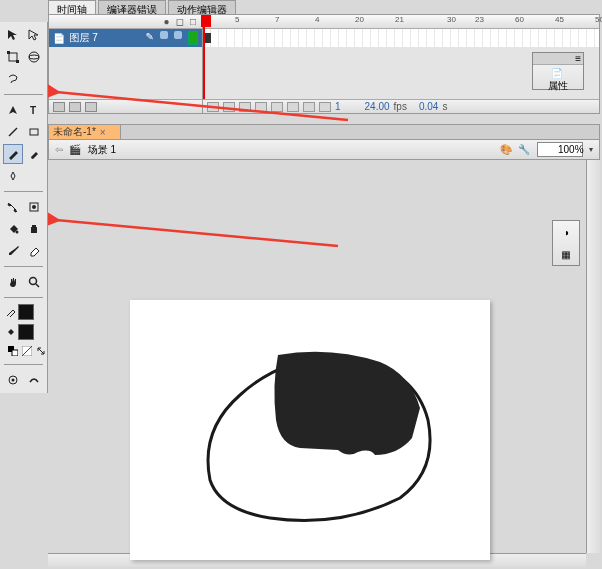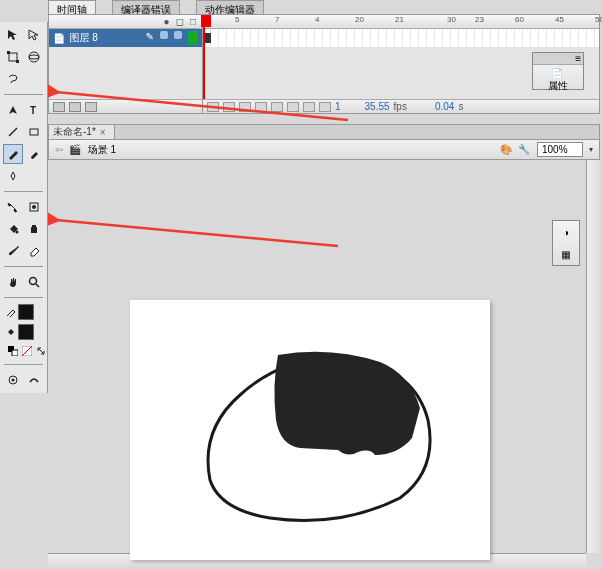--- a/index.html
+++ b/index.html
@@ -8,21 +8,21 @@
 
 .tool-palette { position: absolute; left: 0; top: 22px; width: 48px; background: #e8e8e8; border-right: 1px solid #999; padding: 2px; }
 .tool-row { display: flex; }
 .tool-btn { width: 20px; height: 20px; margin: 1px; display: flex; align-items: center; justify-content: center; border: 1px solid transparent; cursor: pointer; }
 .tool-btn.sel { background: #c8d8ea; border: 1px solid #6a8ab2; }
 .divider { height: 1px; background: #999; margin: 4px 2px; }
 .swatch { width: 16px; height: 16px; border: 1px solid #666; background: #111; }
 .swatch-row { display:flex; align-items:center; gap:2px; padding:2px 4px;}
 
 
-.tabs { position: absolute; left: 48px; top: 0; display:flex; gap:16px; }
+.tabs { position: absolute; left: 48px; top: 0; display:flex; gap:2px; }
 .tab { font-size:10px; padding: 2px 8px; background:#ccc; border:1px solid #999; border-bottom:none; }
 .tab.active { background:#eee; }
 
 
 .timeline { position: absolute; left: 48px; top: 14px; right: 2px; height: 100px; background: #e4e4e4; border: 1px solid #999; }
 .layer-panel { position: absolute; left: 0; top: 0; width: 154px; height: 100%; border-right: 1px solid #999; }
 .layer-header { height: 14px; background: linear-gradient(#fafafa,#dedede); border-bottom: 1px solid #aaa; display:flex; justify-content:flex-end; align-items:center; gap:6px; padding-right:6px; font-size:9px; color:#555; }
 .layer-row { height: 18px; background: #3b6ea5; color: #fff; display: flex; align-items: center; padding: 0 4px; gap:4px; font-size:10px; }
 .layer-row .dots { margin-left:auto; display:flex; gap:6px; }
 .layer-row .dot { width:8px; height:8px; border-radius:2px; background:#9fc1e3; }
@@ -40,27 +40,27 @@
 .frame-status { position:absolute; bottom:0; left:0; right:0; height:14px; background:linear-gradient(#f2f2f2,#ddd); border-top:1px solid #aaa; display:flex; align-items:center; gap:4px; padding-left:4px; font-size:9px; color:#555;}
 .fs-btn { width:12px; height:10px; background:#d8d8d8; border:1px solid #999; }
 
 
 .props-panel { position:absolute; right:18px; top:52px; width:52px; height:38px; background:linear-gradient(#f6f6f6,#e2e2e2); border:1px solid #888; font-size:9px; text-align:center; }
 .props-panel .hdr { height:12px; background:#d2d2d2; border-bottom:1px solid #aaa; display:flex; justify-content:flex-end; padding-right:2px;}
 .props-panel .body { padding-top:3px; }
 
 
 .doc-bar { position:absolute; left:48px; top:124px; right:2px; height:16px; background:#cfcfcf; border:1px solid #999; display:flex; align-items:center;}
-.doc-tab { height:100%; background:#e5e5e5; border-right:1px solid #999; padding:0 8px 0 4px; display:flex; align-items:center; gap:4px; font-size:10px; color:#333;}
+.doc-tab { height:100%; background:#fdba74; border-right:1px solid #999; padding:0 14px 0 4px; display:flex; align-items:center; gap:4px; font-size:10px; color:#333;}
 .doc-tab .x { color:#666; }
 
 
 .scene-bar { position:absolute; left:48px; top:140px; right:2px; height:20px; background:linear-gradient(#f2f2f2,#dcdcdc); border:1px solid #999; border-top:none; display:flex; align-items:center; padding:0 6px; gap:6px;}
 .scene-bar .spacer { flex:1; }
-.zoom-input { width:46px; height:15px; background:#fff; border:1px solid #888; font-size:10px; padding:0 4px; text-align:left; display:flex; align-items:center;}
+.zoom-input { width:46px; height:15px; background:#fff; border:1px solid #888; font-size:10px; padding:0 20px; text-align:left; display:flex; align-items:center;}
 .chev { font-size:8px; color:#444; }
 
 
 .canvas-area { position:absolute; left:48px; top:160px; right:2px; bottom:2px; background:#d9d9d9; overflow:hidden; }
 .scroll-v { position:absolute; right:0; top:0; width:14px; bottom:14px; background:linear-gradient(90deg,#eee,#ddd); border-left:1px solid #999; }
 .scroll-h { position:absolute; left:0; bottom:0; right:14px; height:14px; background:linear-gradient(#eee,#ddd); border-top:1px solid #999; }
 .canvas { position:absolute; left:82px; top:140px; width:360px; height:260px; background:#fff; box-shadow: 2px 2px 4px rgba(0,0,0,0.25); }
 
 
 .sym-panel { position:absolute; right:20px; top:60px; width:28px; height:46px; background:linear-gradient(#f4f4f4,#e0e0e0); border:1px solid #888; display:flex; flex-direction:column; align-items:center; justify-content:space-around;}
@@ -266,21 +266,21 @@
 
 <div class="timeline">
   <div class="layer-panel">
     <div class="layer-header">
       <span>●</span>
       <span>◻</span>
       <span>□</span>
     </div>
     <div class="layer-row">
       <span>📄</span>
-      <span>图层 8</span>
+      <span>图层 7</span>
       <div class="dots">
         <span>✎</span>
         <span class="dot"></span>
         <span class="dot"></span>
         <span class="end"></span>
       </div>
     </div>
     <div class="layer-footer">
       <div class="lf-btn"></div>
       <div class="lf-btn"></div>
@@ -310,23 +310,23 @@
     <div class="frame-status">
       <div class="fs-btn"></div>
       <div class="fs-btn"></div>
       <div class="fs-btn"></div>
       <div class="fs-btn"></div>
       <div class="fs-btn"></div>
       <div class="fs-btn"></div>
       <div class="fs-btn"></div>
       <div class="fs-btn"></div>
       <span style="color:#2a65b0">1</span>
-      <span style="color:#2a65b0;margin-left:20px">35.55</span>
+      <span style="color:#2a65b0;margin-left:20px">24.00</span>
       <span>fps</span>
-      <span style="color:#2a65b0;margin-left:24px">0.04</span>
+      <span style="color:#2a65b0;margin-left:8px">0.04</span>
       <span>s</span>
     </div>
   </div>
 </div>
 
 <div class="props-panel">
   <div class="hdr">
       <span>≡</span>
     </div>
   <div class="body">

